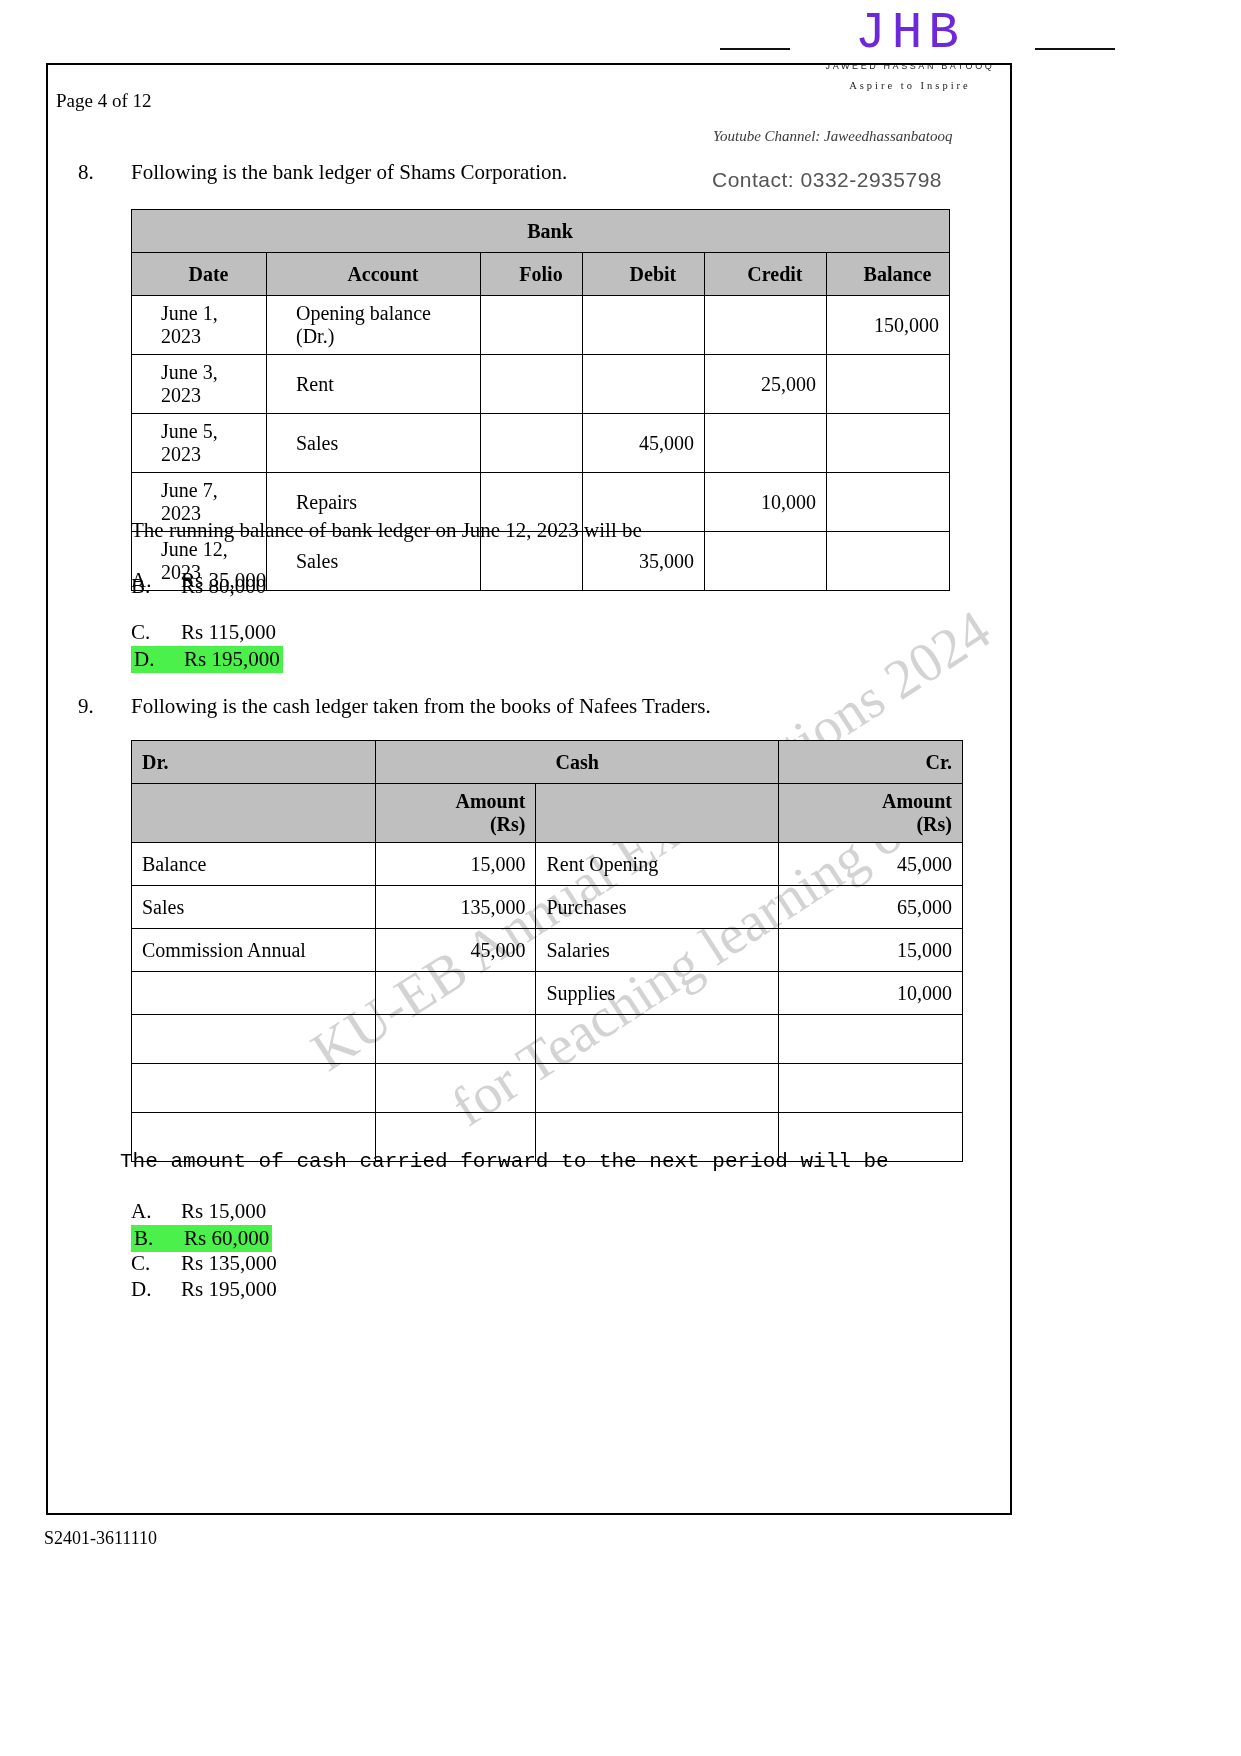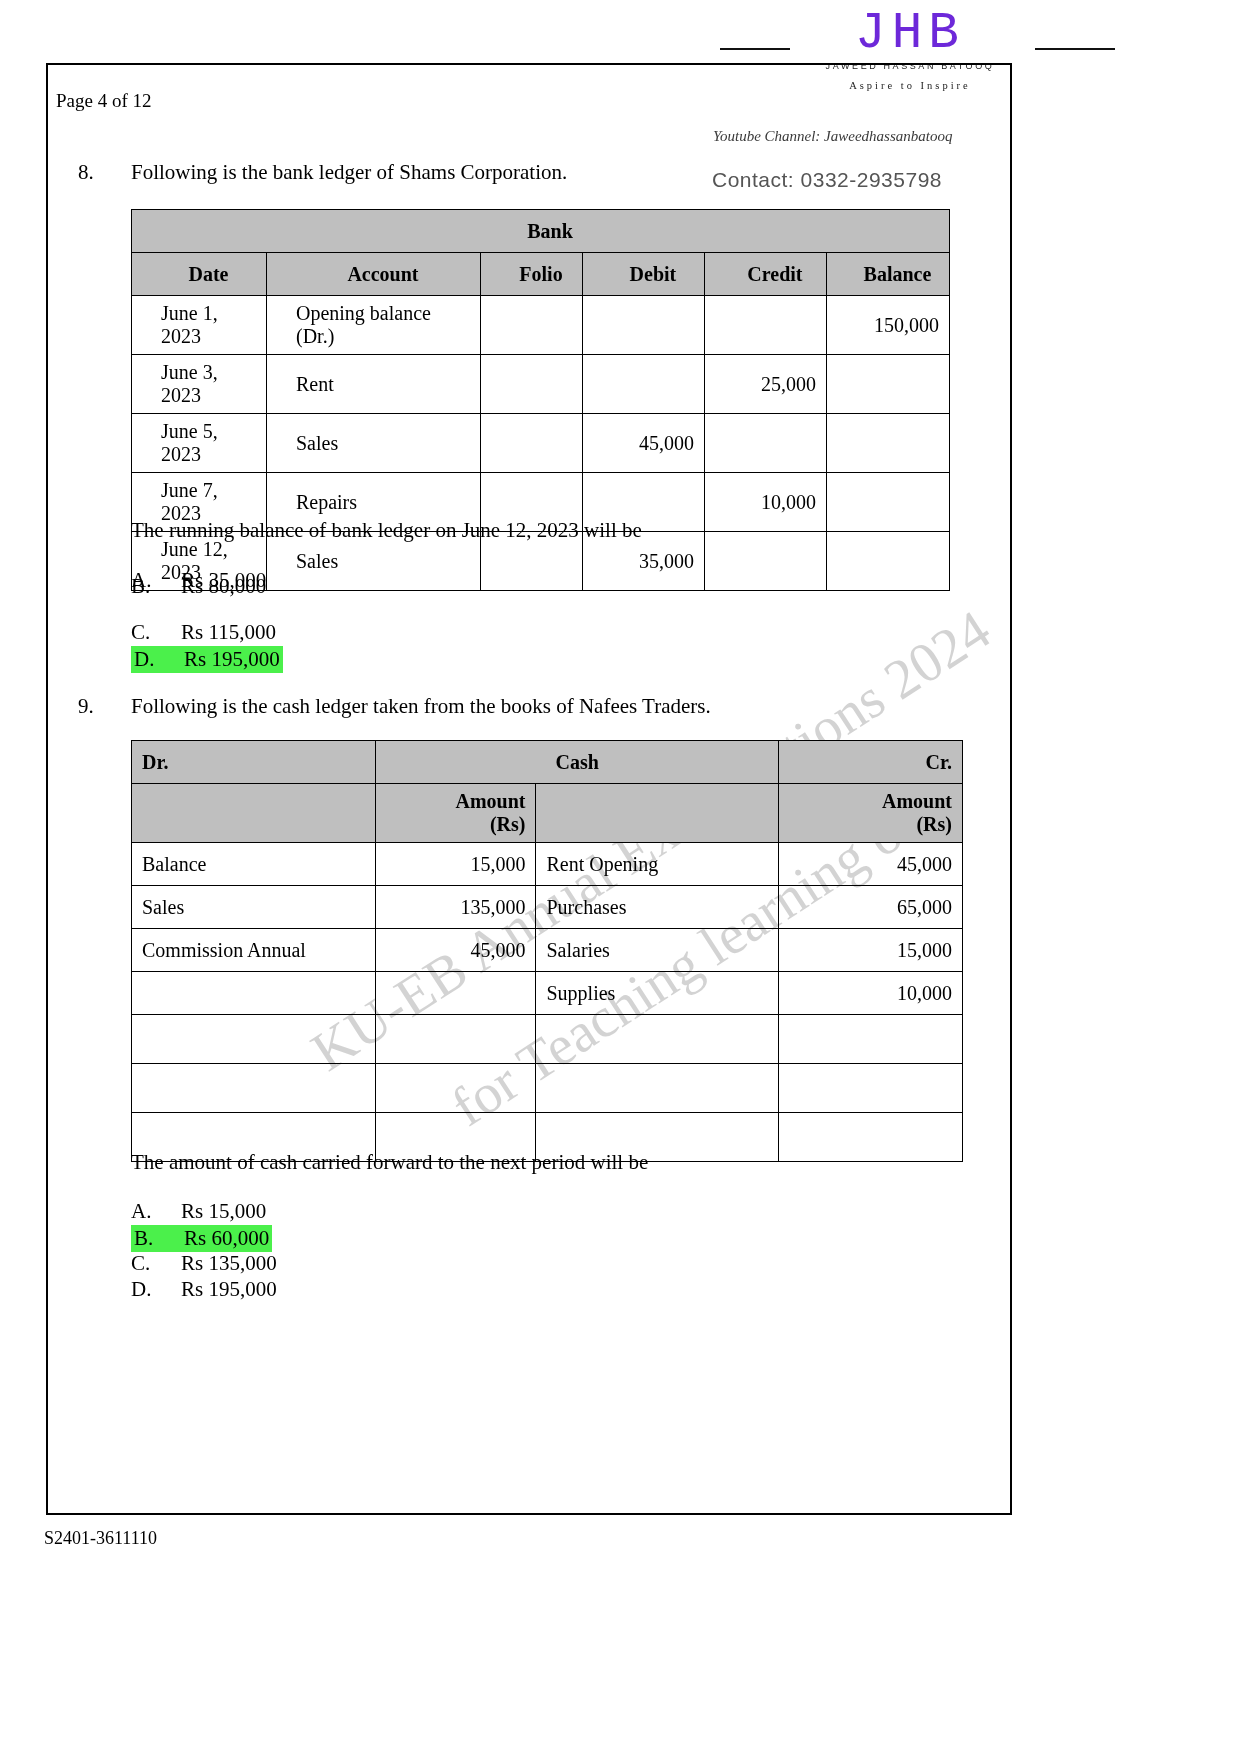--- a/index.html
+++ b/index.html
@@ -332,21 +332,21 @@
     </tr>
     <tr class="empty-row">
       <td></td>
       <td></td>
       <td></td>
       <td></td>
     </tr>
   </tbody>
 </table>
 
-<div class="prompt" style="left:131px; top:1150px;">The amount of cash carried forward to the next period will be</div>
+<div class="prompt" style="left:120px; top:1150px;font-family:Liberation Mono, monospace;">The amount of cash carried forward to the next period will be</div>
 
 <div class="option" style="left:131px; top:1199px;">
   <span class="opt-letter">A.</span><span>Rs 15,000</span>
 </div>
 <div class="option highlight" style="left:131px; top:1225px;">
   <span class="opt-letter">B.</span><span>Rs 60,000</span>
 </div>
 <div class="option" style="left:131px; top:1251px;">
   <span class="opt-letter">C.</span><span>Rs 135,000</span>
 </div>

